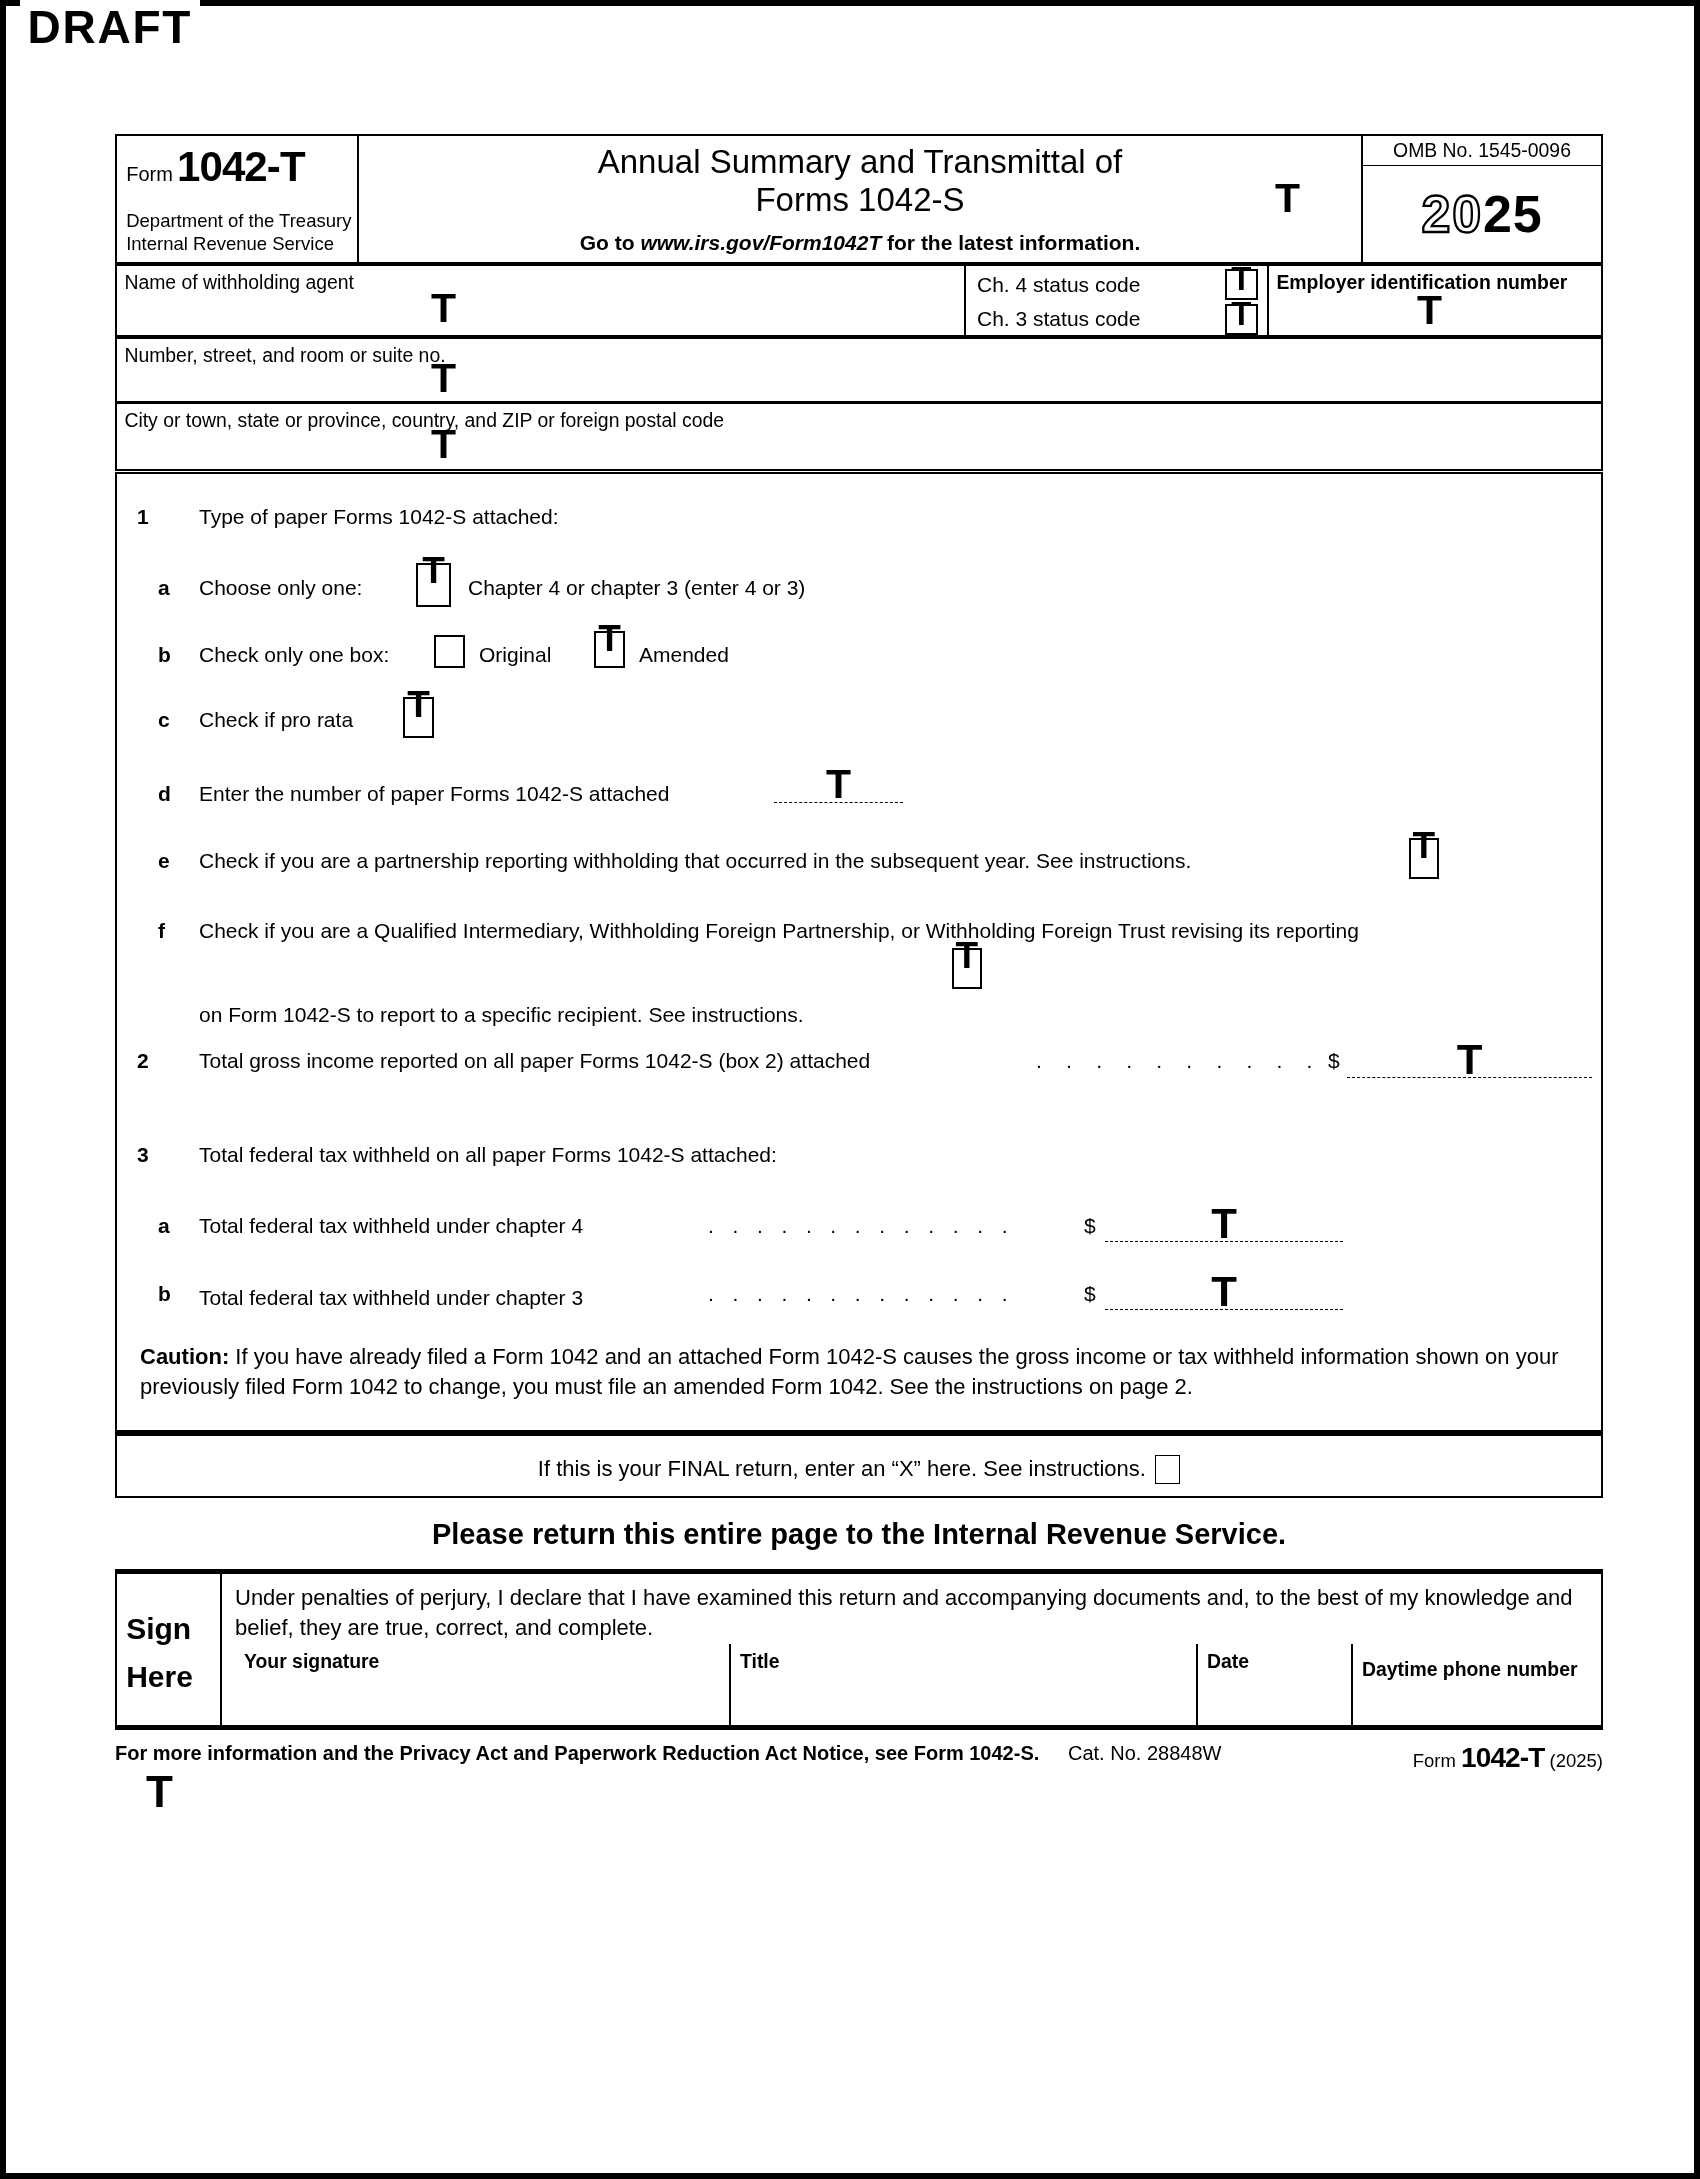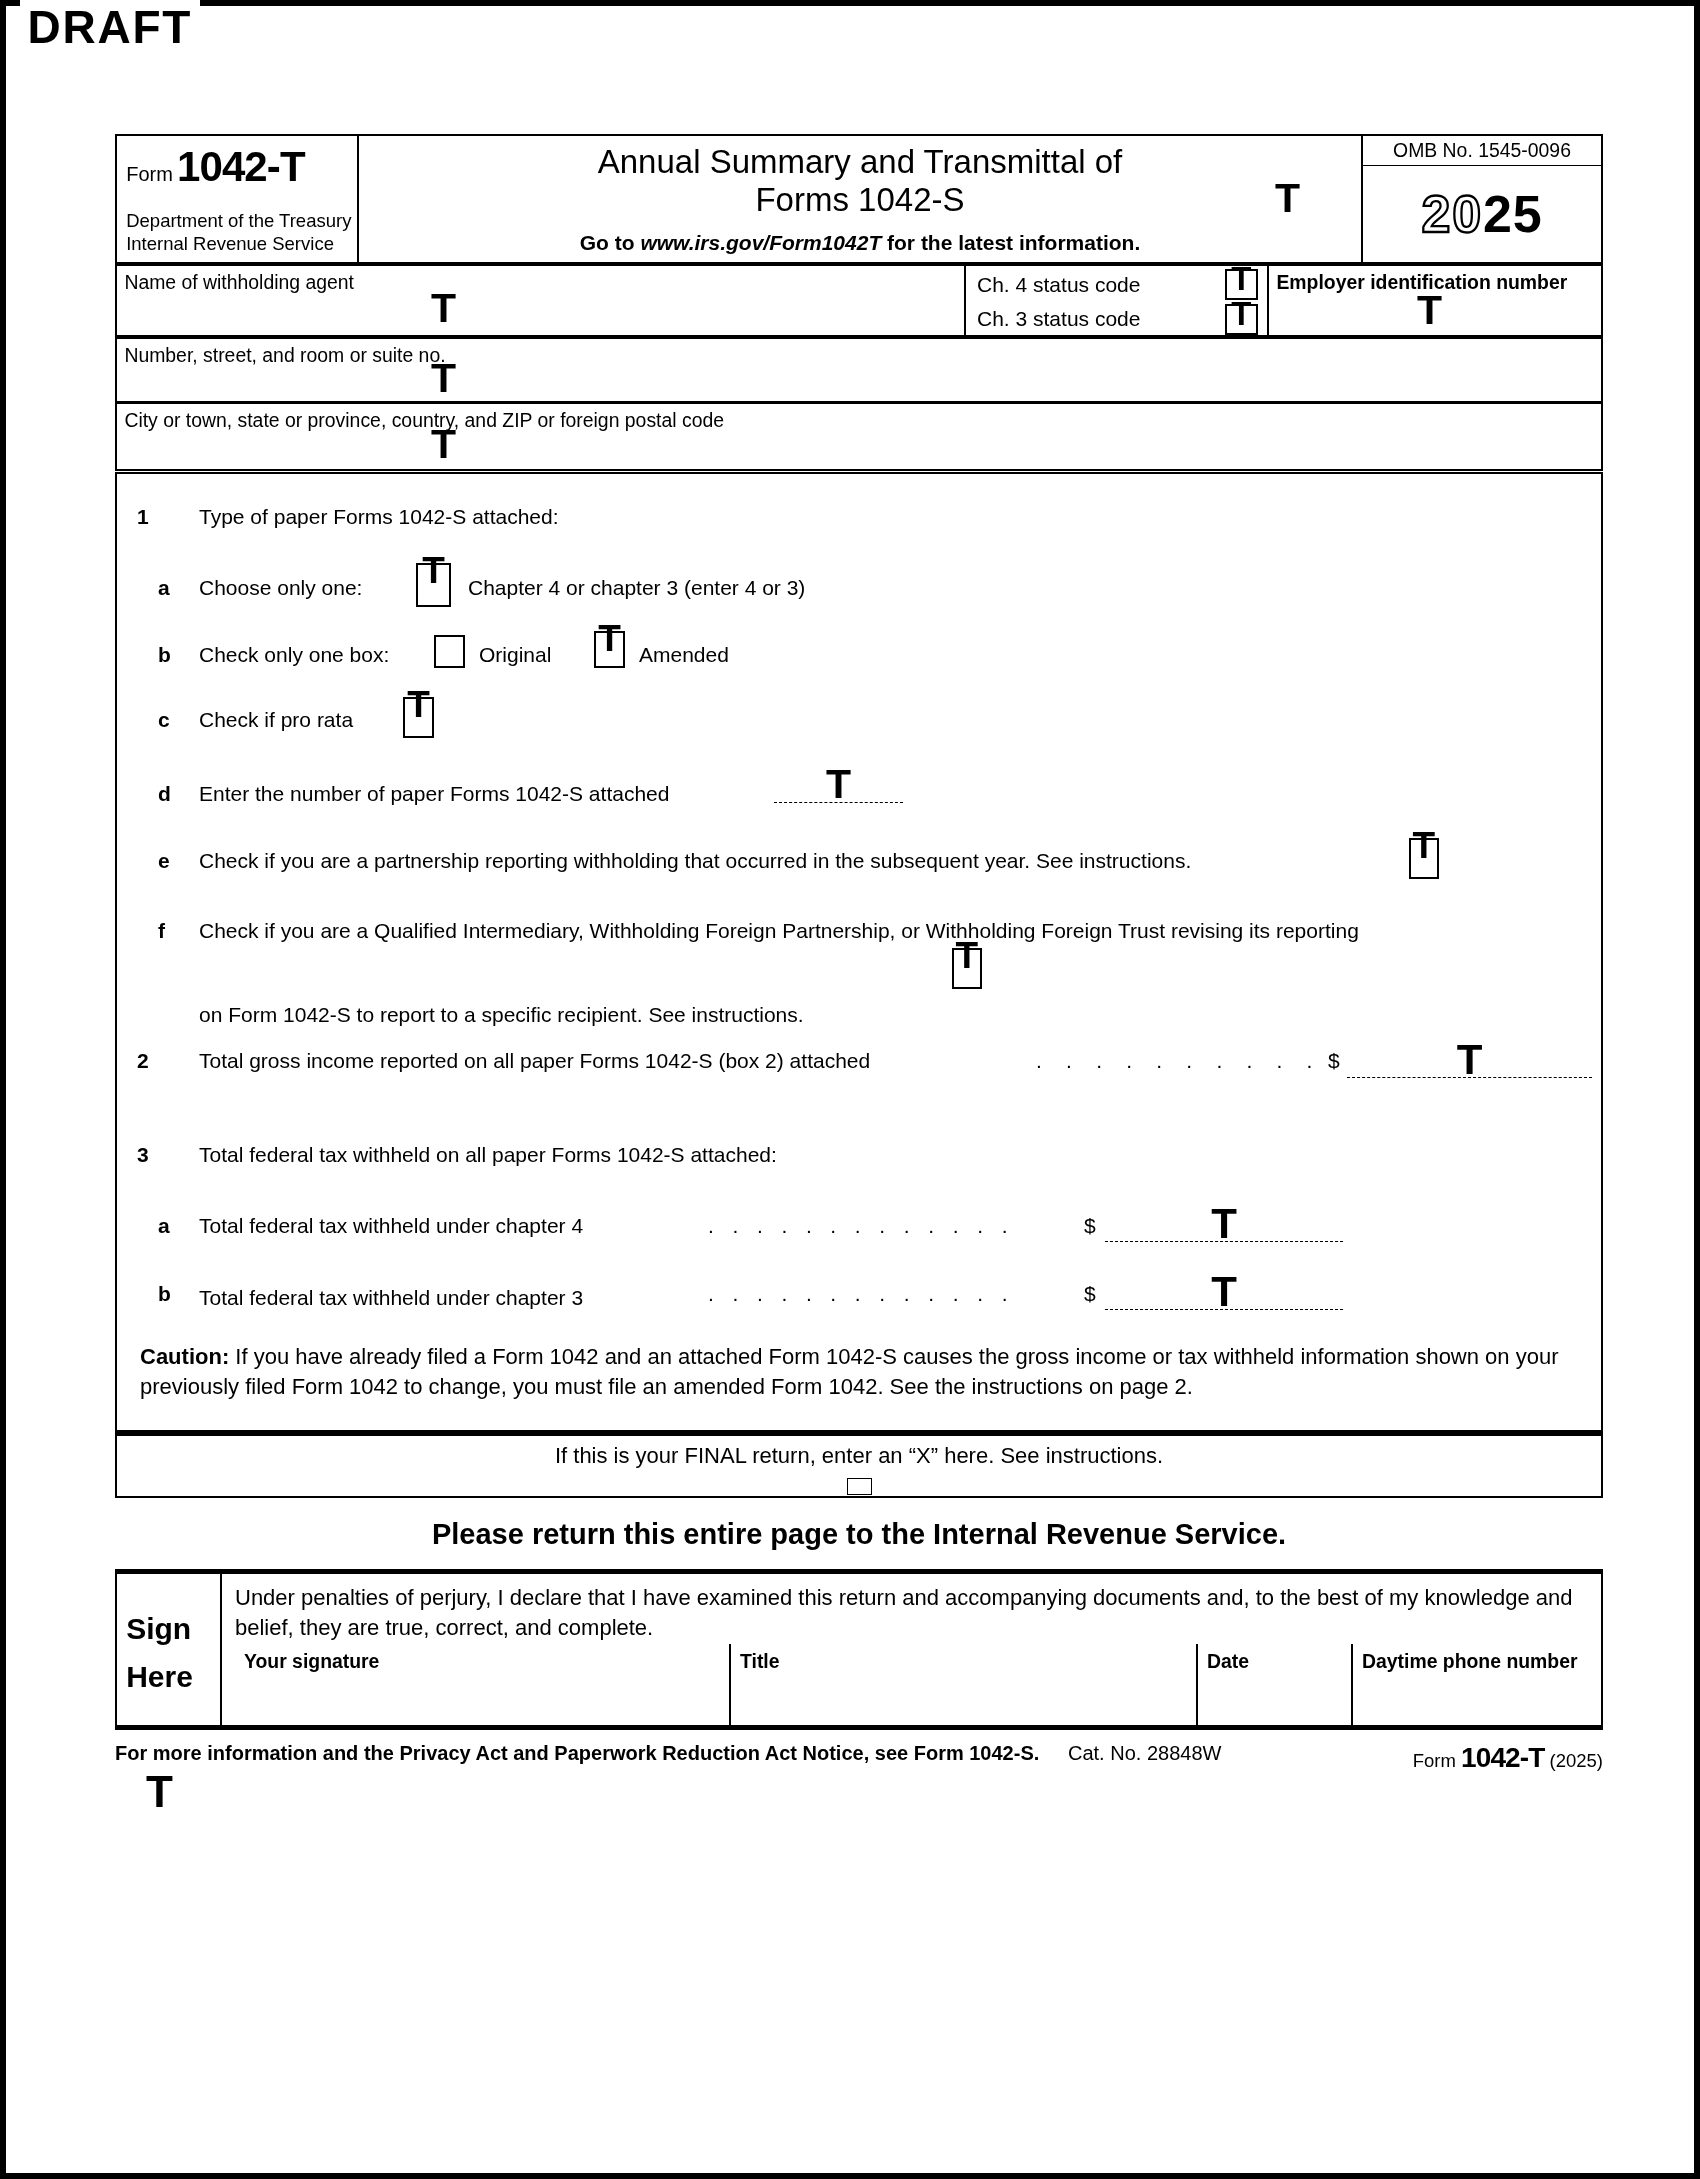--- a/index.html
+++ b/index.html
@@ -53,21 +53,21 @@
   .mi { position:absolute; font-size:21px; white-space:nowrap; }
   .num { font-weight:bold; }
   .ltr { font-weight:bold; }
   .dots { letter-spacing:1.8px; word-spacing:14.8px; }
   .amt { position:absolute; border-bottom:1.8px dashed #000; display:flex; align-items:flex-end; justify-content:center; }
   .amt .tv { font-size:42px; line-height:0.82; }
   .dash-sm { position:absolute; border-bottom:1.8px dashed #000; display:flex; align-items:flex-end; justify-content:center; }
   .dash-sm .tv { font-size:41px; line-height:0.82; }
   .caution { position:absolute; left:23px; top:868px; width:1445px; font-size:22px; line-height:30px; white-space:normal; }
   .divider { position:absolute; left:0; right:0; top:956px; height:5.5px; background:#000; }
-  .finalrow { position:absolute; left:0; right:0; top:969px; height:52px; display:flex; align-items:center; justify-content:center; gap:9.2px; font-size:22px;flex-direction:column; }
+  .finalrow { position:absolute; left:0; right:0; top:969px; height:52px; display:flex; align-items:center; justify-content:center; gap:9.2px; font-size:22px; }
   .finalbox { width:25px; height:29px; border:1.8px solid #000; background:#fff; }
 
   .notice { position:absolute; left:115px; top:1518px; width:1488px; text-align:center; font-size:29px; font-weight:bold; }
 
   
   #sign { top:1569px; height:161px; border-top:5.5px solid #000; border-bottom:5.5px solid #000; border-left:2.8px solid #000; border-right:2.8px solid #000; position:absolute; }
   #sign .signlbl { position:absolute; left:9.2px; top:31px; font-size:30px; font-weight:bold; line-height:48px; }
   #sign .v1 { position:absolute; left:103px; top:0; bottom:0; width:1.8px; background:#000; }
   #sign .v2 { position:absolute; left:612px; top:70px; bottom:0; width:1.8px; background:#000; }
   #sign .v3 { position:absolute; left:1079px; top:70px; bottom:0; width:1.8px; background:#000; }
@@ -235,21 +235,21 @@
       <div>Here</div>
     </div>
     <div class="v1"></div>
     <div class="perjury">Under penalties of perjury, I declare that I have examined this return and accompanying documents and, to the best of my knowledge and belief, they are true, correct, and complete.</div>
     <div class="v2"></div>
     <div class="v3"></div>
     <div class="v4"></div>
     <span class="siglabel" style="left:127px;">Your signature</span>
     <span class="siglabel" style="left:623px;">Title</span>
     <span class="siglabel" style="left:1090px;">Date</span>
-    <span class="siglabel" style="left:1245px;">Daytime phone number</span>
+    <span class="siglabel" style="left:1245px;margin-top:8px;">Daytime phone number</span>
   </div>
 
   <div id="footer">
     <span class="fnotice">For more information and the Privacy Act and Paperwork Reduction Act Notice, see Form 1042-S.</span>
     <span class="fcat">Cat. No. 28848W</span>
     <span class="fright">
       <span>Form</span>
       <span class="fn2">1042-T</span>
       <span>(2025)</span>
     </span>

